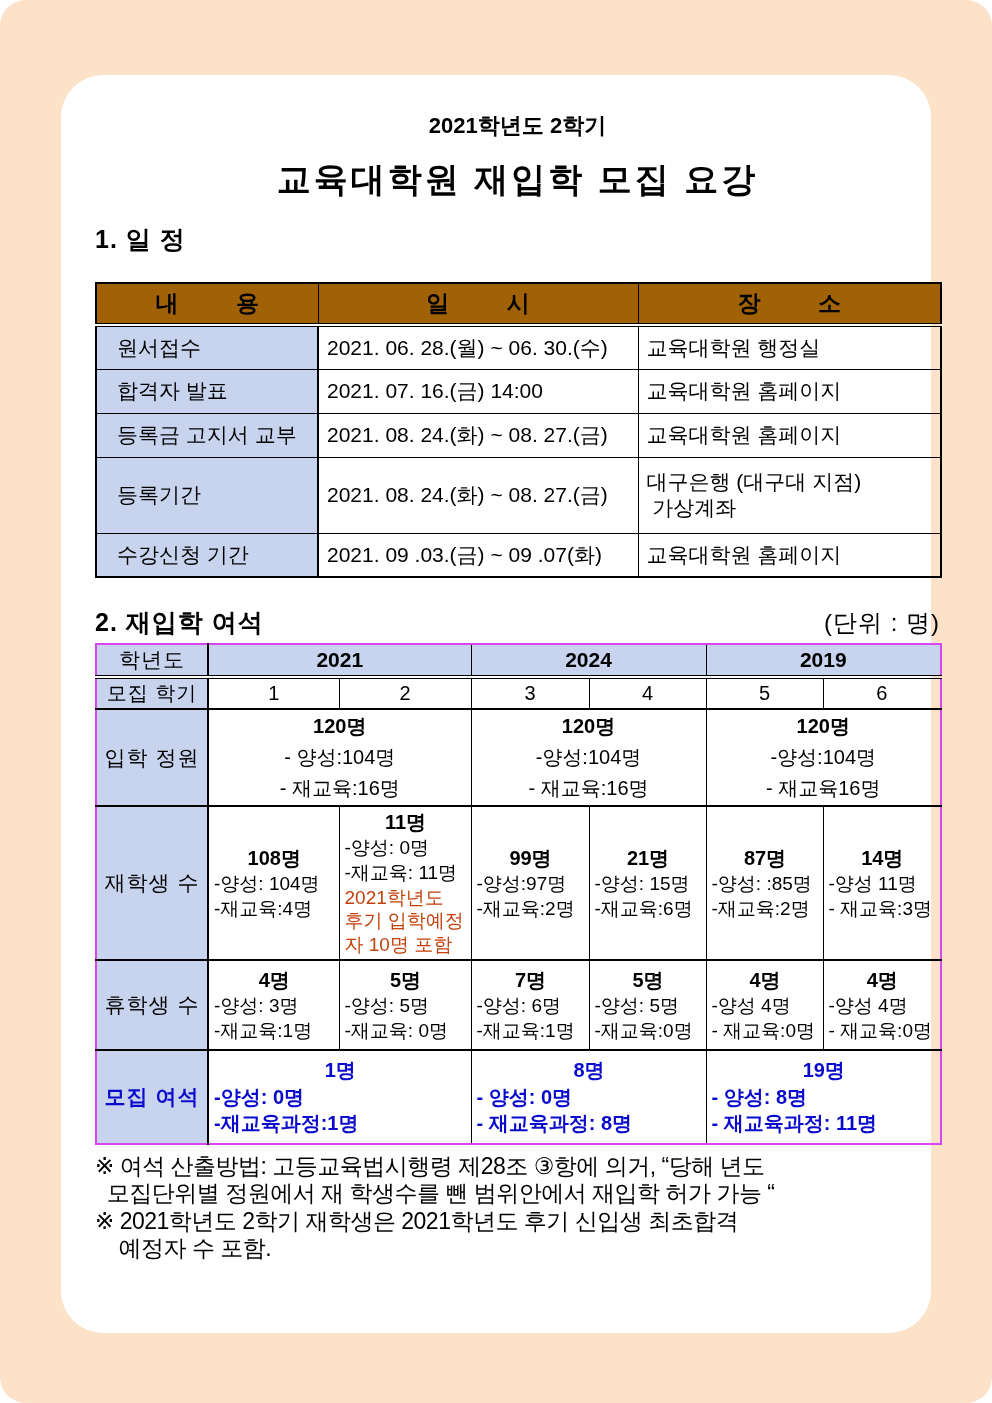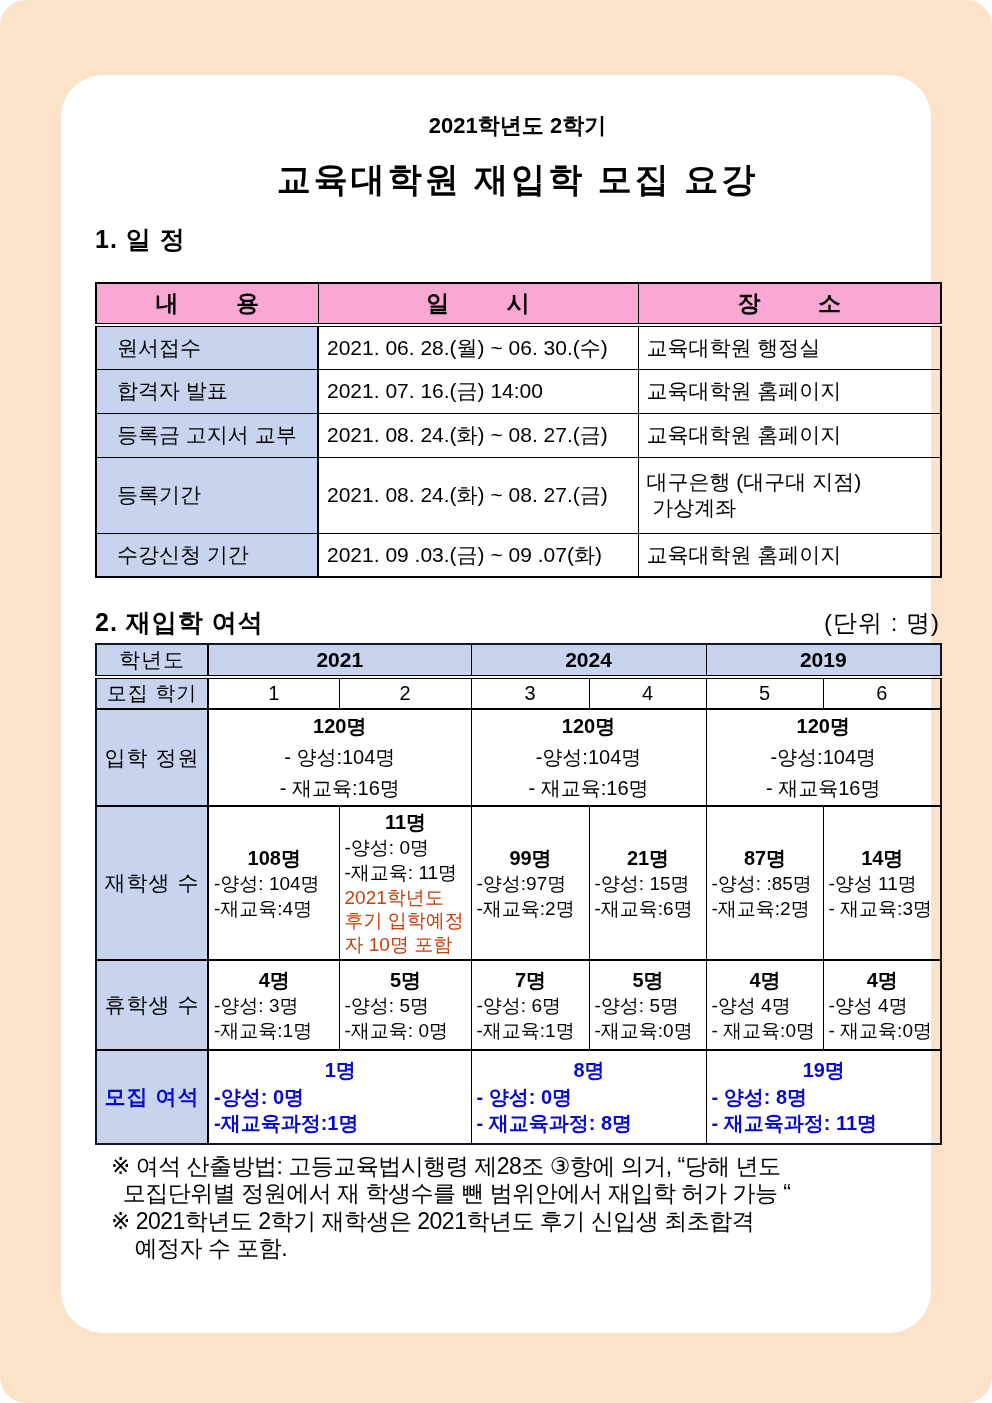--- a/index.html
+++ b/index.html
@@ -22,29 +22,29 @@
   }
   .semester{ text-align:center; font-size:22px; font-weight:bold; letter-spacing:0px; width:845px;}
   .main-title{ text-align:center; font-size:34px; font-weight:bold; letter-spacing:3px; margin-top:16px; width:845px;}
   .h-section{ font-size:25px; font-weight:bold; margin-top:20px; letter-spacing:1px;}
   table{ border-collapse:collapse; table-layout:fixed; margin-top:26px;}
   td{ box-sizing:border-box; overflow:hidden;}
 
   
   .t1{ width:845px; border:2px solid #000;}
   .t1 td{ border:1px solid #000; font-size:21px; padding:2px 8px; vertical-align:middle;}
-  .t1 .hdr td{ background:#f9a8d4; text-align:center; font-weight:bold; height:42px;
+  .t1 .hdr td{ background:#a16207; text-align:center; font-weight:bold; height:42px;
                border-bottom:4px double #000; white-space:pre; font-size:23px;}
   .t1 .lblcol{ background:#c8d3ee; border-right:2px solid #000;padding-left:20px;}
   .t1 .r{ height:44px;}
   .t1 .r-tall{ height:76px;}
   .t1 .place-multi{ white-space:pre-wrap; line-height:1.25;}
 
   
-  .t2{ width:847px; border:2px solid #0f172a;padding-left:32px;}
+  .t2{ width:847px; border:2px solid #d946ef;padding-left:32px;}
   .t2 td{ border:1px solid #000; font-size:19px; vertical-align:middle; padding:1px 2px;}
   .t2 .lbl{ background:#c8d3ee; text-align:center; border-right:2px solid #000; font-size:21px; letter-spacing:1px;}
   .t2 .yrow td{ background:#c8d3ee; text-align:center; font-weight:bold; height:32px;
                 border-bottom:4px double #000; font-size:21px;}
   .t2 .yrow td.lbl{ font-weight:normal;}
   .t2 .srow td{ height:30px; text-align:center; border-bottom:2px solid #000; font-size:20px;}
   .t2 .dot{ border-left:1px dotted #444;}
   .t2 .qrow td{ height:94px; border-bottom:2px solid #000;}
   .t2 .qcell{ text-align:center; line-height:1.55; font-size:20px;}
   .t2 .qcell .tot{ font-weight:bold;}
@@ -57,21 +57,21 @@
   .cellblk .note{ display:block; text-align:left; color:#c2410c; line-height:1.25;}
   .blue, .blue *{ color:#0a0acc !important; font-weight:bold;}
   .t2 .orow .cellblk{ font-size:20px;}
   .t2 .erow .top-align{ vertical-align:top;}
 
   .sec2row{ display:flex; width:845px; justify-content:space-between; align-items:flex-end; margin-top:28px;}
   .unit{ font-size:24px; letter-spacing:1px;}
   .t2{ margin-top:4px;}
 
   .notes{ width:848px; margin-top:8px; font-size:23px; line-height:1.18; letter-spacing:-0.5px;}
-  .notes .note-item{ white-space:pre-wrap; margin:0 0 1px 16px;}
+  .notes .note-item{ white-space:pre-wrap; margin:0 0 1px 0;}
 </style>
 </head>
 <body>
 
 <div class="peach-bg"></div>
 
 <div class="card">
 
   <div class="semester">2021학년도 2학기</div>
   <div class="main-title">교육대학원 재입학 모집 요강</div>

